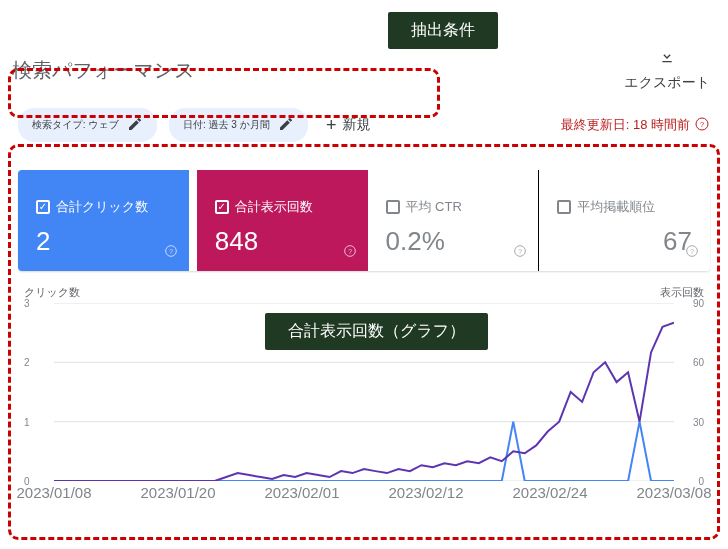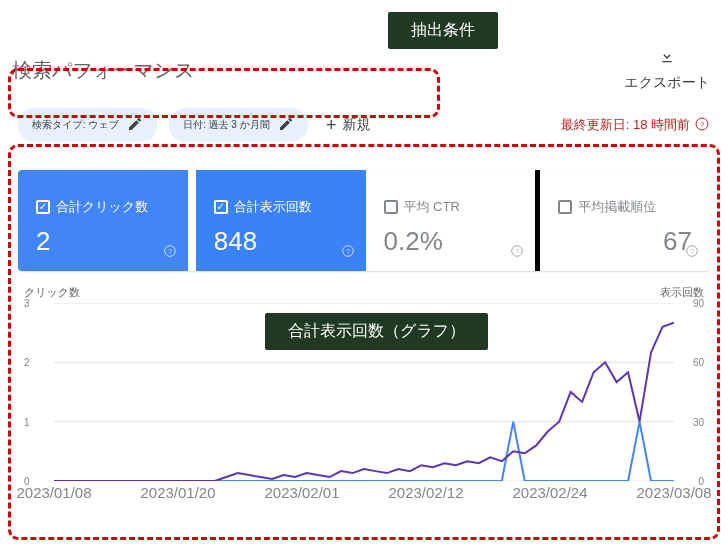--- a/index.html
+++ b/index.html
@@ -13,22 +13,22 @@
 
   .filter-row { display: flex; align-items: center; gap: 12px; padding: 6px 18px 18px 18px; }
   .filter-chip { background: #e8f0fe; color: #3c4043; font-size: 10px; padding: 8px 14px; border-radius: 16px; display: flex; align-items: center; gap: 8px; cursor: pointer; }
   .add-new { display: flex; align-items: center; gap: 6px; font-size: 14px; color: #3c4043; cursor: pointer; padding: 0 6px; }
   .spacer { flex: 1; }
   .last-update { font-size: 13px; color: #b91c1c; display: flex; align-items: flex-start; gap: 4px; }
 
   .metrics { display: flex; margin: 10px 18px 0 18px; box-shadow: 0 1px 2px rgba(0,0,0,0.15); border-radius: 4px; overflow: hidden; }
   .metric { flex: 1; padding: 28px 18px 14px 18px; position: relative; min-height: 92px; cursor: pointer; }
   .m-clicks { background: #4285f4; color: #fff; }
-  .m-impr   { background: #3b82f6; color: #fff; margin-left: 8px; }
-  .m-ctr    { background: #fff; color: #80868b; border-right: 5px solid #000000; }
+  .m-impr   { background: #be185d; color: #fff; margin-left: 8px; }
+  .m-ctr    { background: #fff; color: #80868b; border-right: 1px solid #000000; }
   .m-pos    { background: #fff; color: #80868b; text-align: right; }
   .metric .label { font-size: 13px; display: flex; align-items: center; gap: 6px; }
   .metric .value { font-size: 26px; margin-top: 10px; font-weight: 400; }
   .metric .help { position: absolute; right: 10px; bottom: 8px; opacity: 0.7; }
 
   .chart-area { margin: 14px 18px 0 18px; position: relative; height: 220px; }
   .axis-title-left { position: absolute; left: 6px; top: 0; font-size: 11px; color: #5f6368; }
   .axis-title-right { position: absolute; right: 6px; top: 0; font-size: 11px; color: #5f6368; }
   .plot { position: absolute; left: 36px; right: 36px; top: 18px; bottom: 24px; }
   .yl-left { position: absolute; left: 6px; font-size: 10px; color: #80868b; transform: translateY(-50%); }

